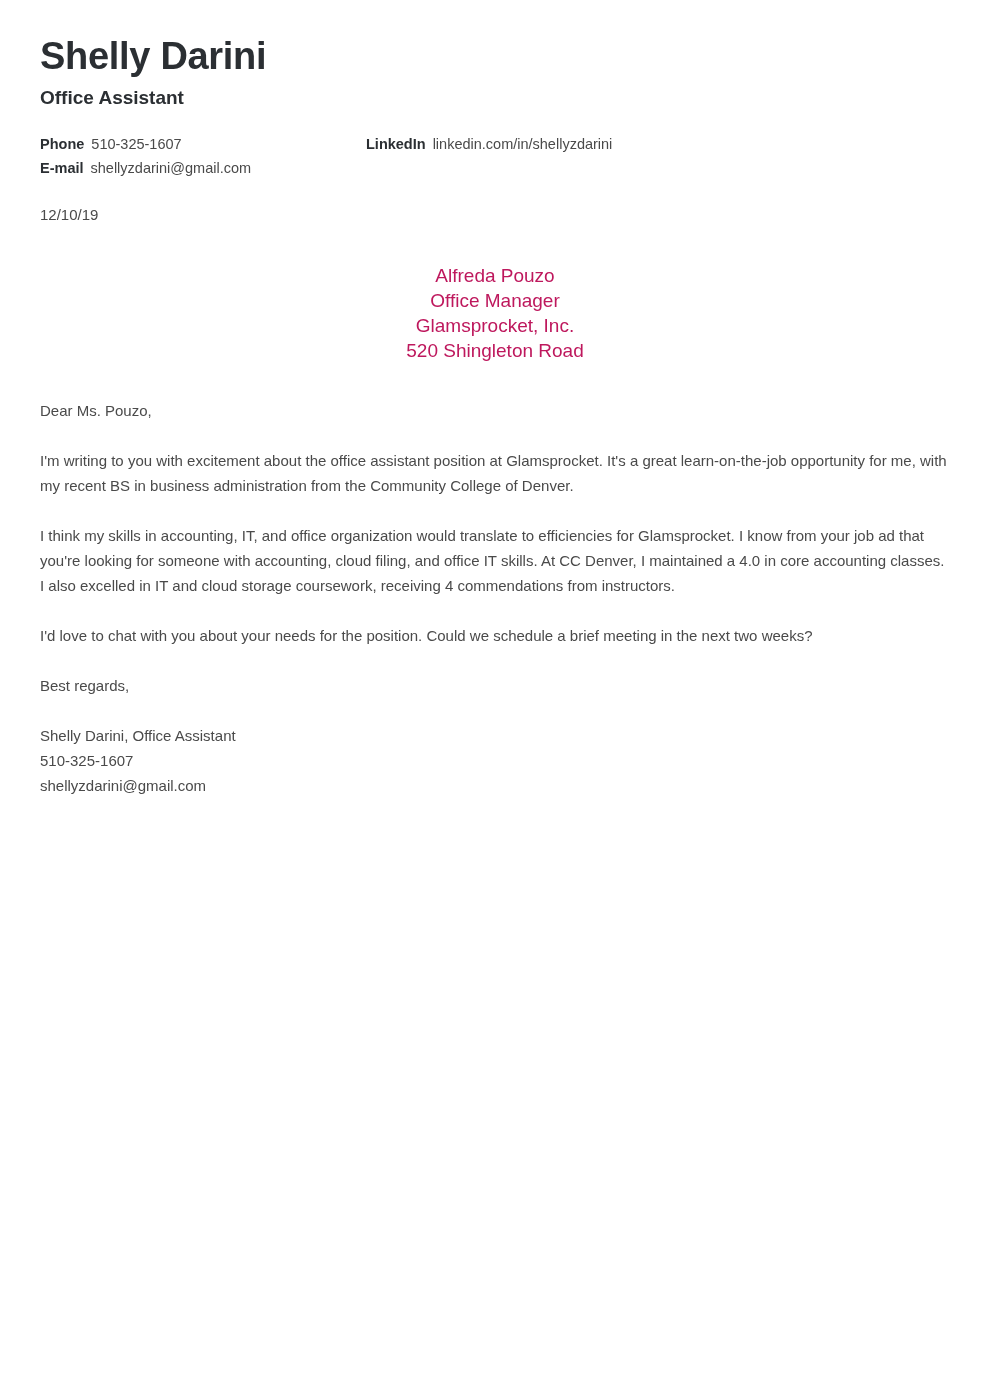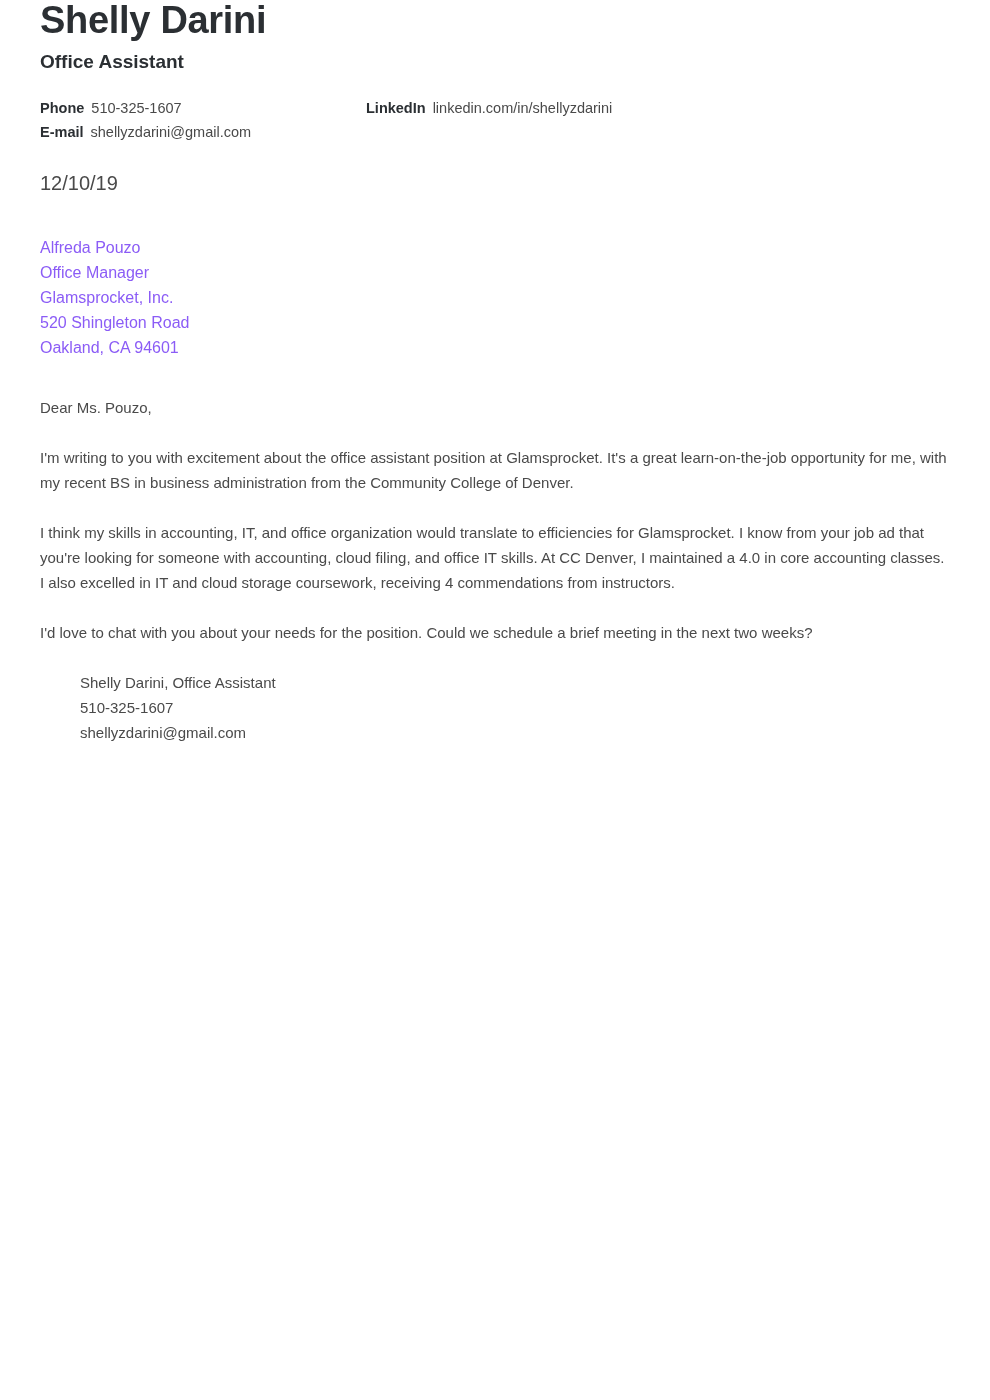--- a/index.html
+++ b/index.html
@@ -19,20 +19,21 @@
     width: 990px;
     height: 1400px;
     background: #ffffff;
     box-sizing: border-box;
     padding: 0 40px;
     overflow: hidden;
   }
 
   
   .letter-header {
+    padding-top: 36px;
   }
   .candidate-name {
     font-size: 38px;
     font-weight: bold;
     color: #2b2f33;
     line-height: 1.08;
     letter-spacing: -0.3px;
     margin: 0;
   }
   .candidate-title {
@@ -69,33 +70,34 @@
   }
   .contact-value {
     font-size: 14.5px;
     font-weight: normal;
     color: #4a4a4a;
   }
 
   
   .letter-date {
     margin-top: 27px;
-    font-size: 20px;
+    font-size: 15px;
     color: #4a4a4a;
     line-height: 1.6;
   }
 
   
   .recipient-block {
     margin-top: 36px;
   }
   .recipient-line {
-    font-size: 16px;
-    color: #8b5cf6;
+    font-size: 19px;
+    color: #be185d;
     line-height: 25px;
+    text-align: center;
   }
 
   
   .letter-body {
     margin-top: 35px;
   }
   .salutation {
     font-size: 15px;
     color: #4a4a4a;
     line-height: 25px;
@@ -117,21 +119,20 @@
     line-height: 25px;
     margin: 25px 0 0 0;
   }
   .signature-block {
     margin-top: 25px;
   }
   .signature-line {
     font-size: 15px;
     color: #4a4a4a;
     line-height: 25px;
-    margin-left: 40px;
   }
 </style>
 </head>
 <body>
 
 <div class="page">
 
   <div class="letter-header">
     <h1 class="candidate-name">Shelly Darini</h1>
     <h2 class="candidate-title">Office Assistant</h2>
@@ -156,28 +157,28 @@
     </div>
   </div>
 
   <div class="letter-date">12/10/19</div>
 
   <div class="recipient-block">
     <div class="recipient-line">Alfreda Pouzo</div>
     <div class="recipient-line">Office Manager</div>
     <div class="recipient-line">Glamsprocket, Inc.</div>
     <div class="recipient-line">520 Shingleton Road</div>
-    <div class="recipient-line">Oakland, CA 94601</div>
   </div>
 
   <div class="letter-body">
     <p class="salutation">Dear Ms. Pouzo,</p>
     <p class="body-paragraph">I'm writing to you with excitement about the office assistant position at Glamsprocket. It's a great learn-on-the-job opportunity for me, with my recent BS in business administration from the Community College of Denver.</p>
     <p class="body-paragraph">I think my skills in accounting, IT, and office organization would translate to efficiencies for Glamsprocket. I know from your job ad that you're looking for someone with accounting, cloud filing, and office IT skills. At CC Denver, I maintained a 4.0 in core accounting classes. I also excelled in IT and cloud storage coursework, receiving 4 commendations from instructors.</p>
     <p class="body-paragraph">I'd love to chat with you about your needs for the position. Could we schedule a brief meeting in the next two weeks?</p>
+    <p class="signoff">Best regards,</p>
   </div>
 
   <div class="signature-block">
     <div class="signature-line">Shelly Darini, Office Assistant</div>
     <div class="signature-line">510-325-1607</div>
     <div class="signature-line">shellyzdarini@gmail.com</div>
   </div>
 
 </div>
 

